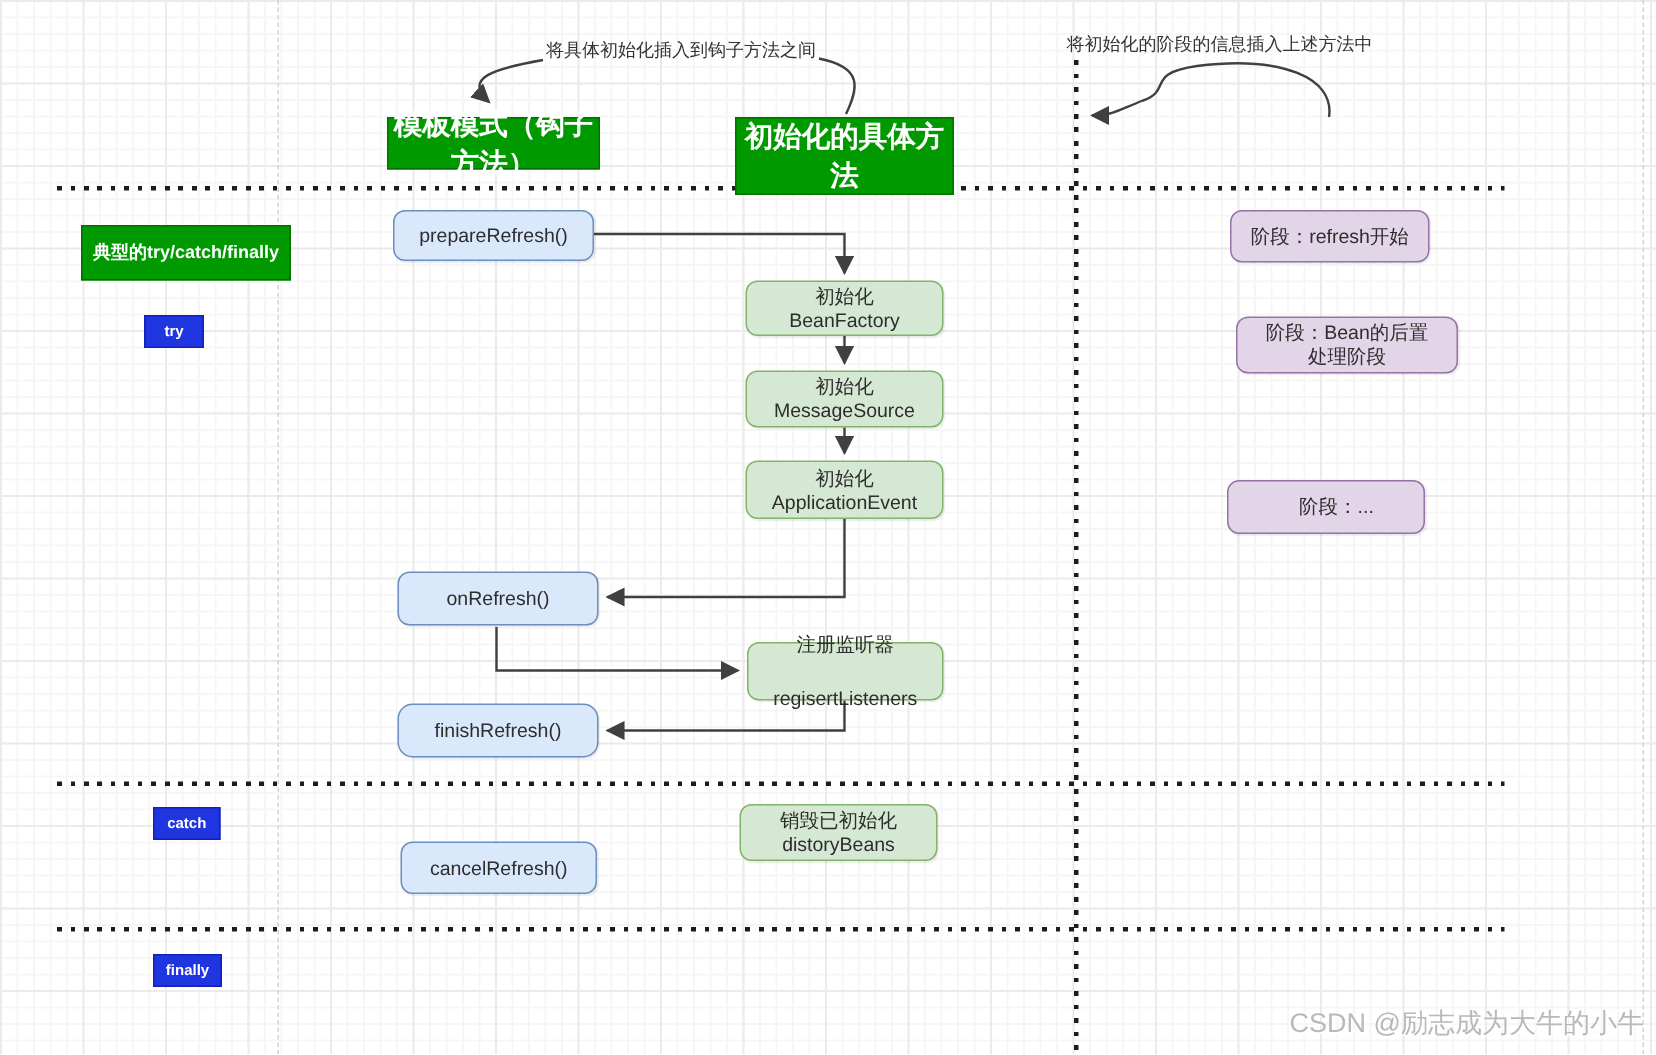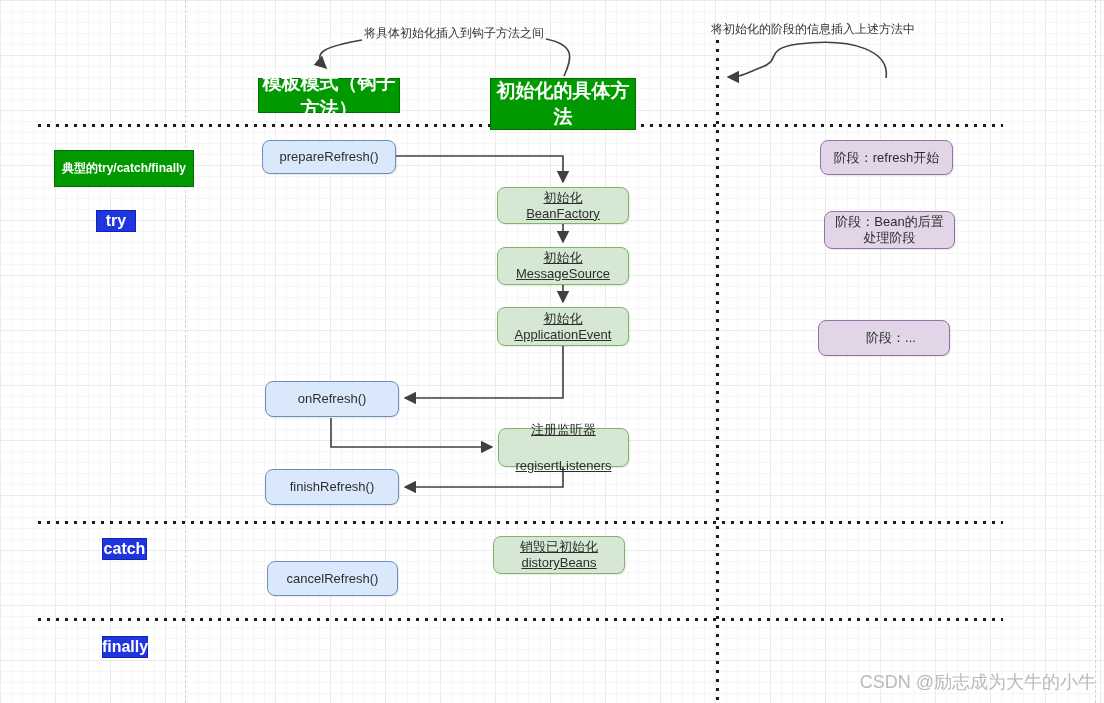--- a/index.html
+++ b/index.html
@@ -16,31 +16,31 @@
   }
   .note{position:absolute;font-size:12px;color:#333;white-space:nowrap;}
   .hdr{
     position:absolute;background:#009a00;border:1px solid #007000;
     color:#fff;font-weight:bold;font-size:19px;
     display:flex;align-items:center;justify-content:center;text-align:center;
     box-sizing:border-box;
   }
   .bluetag{
     position:absolute;background:#1f35e0;border:1px solid #1322b4;
-    color:#fff;font-weight:bold;font-size:16px;
+    color:#fff;font-weight:bold;font-size:10px;
     display:flex;align-items:center;justify-content:center;box-sizing:border-box;
   }
   .node{
     position:absolute;border-radius:8px;box-sizing:border-box;
     display:flex;flex-direction:column;align-items:center;justify-content:center;
     font-size:13px;line-height:16px;color:#2d2d2d;text-align:center;
     box-shadow:1px 1px 1px rgba(0,0,0,0.08);
   }
   .node.blue{background:#dae8fc;border:1px solid #6c8ebf;}
-  .node.green{background:#d5e8d4;border:1px solid #82b366;text-decoration:underline;}
+  .node.green{background:#d5e8d4;border:1px solid #82b366;}
   .node.purple{background:#e1d5e7;border:1px solid #9673a6;}
   .dotline-h{
     position:absolute;height:3px;
     background-image:repeating-linear-gradient(to right,#1c1c1c 0 3px,transparent 3px 9px);
   }
   .dotline-v{
     position:absolute;width:3px;
     background-image:repeating-linear-gradient(to bottom,#1c1c1c 0 3px,transparent 3px 9px);
   }
   .pageline{position:absolute;top:0;bottom:0;width:0;border-left:1px dashed #d4d4d4;}
@@ -88,21 +88,21 @@
   <div class="hdr" style="left:258px;top:78px;width:142px;height:35px;">模板模式（钩子方法）</div>
   <div class="hdr" style="left:490px;top:78px;width:146px;height:52px;">初始化的具体方法</div>
 
   <div class="hdr" style="left:54px;top:150px;width:140px;height:37px;font-size:12px;">典型的try/catch/finally</div>
   <div class="bluetag" style="left:96px;top:210px;width:40px;height:22px;">try</div>
   <div class="bluetag" style="left:102px;top:538px;width:45px;height:22px;">catch</div>
   <div class="bluetag" style="left:102px;top:636px;width:46px;height:22px;">finally</div>
 
   <div class="node blue" style="left:262px;top:140px;width:134px;height:34px;">prepareRefresh()</div>
   <div class="node blue" style="left:265px;top:381px;width:134px;height:36px;">onRefresh()</div>
-  <div class="node blue" style="left:265px;top:469px;width:134px;height:36px;">finishRefresh()</div>
+  <div class="node blue" style="left:265px;top:469px;width:134px;height:36px;border-radius:10px;">finishRefresh()</div>
   <div class="node blue" style="left:267px;top:561px;width:131px;height:35px;">cancelRefresh()</div>
 
   <div class="node green" style="left:497px;top:187px;width:132px;height:37px;">
     <span>初始化</span>
     <span>BeanFactory</span>
   </div>
   <div class="node green" style="left:497px;top:247px;width:132px;height:38px;">
     <span>初始化</span>
     <span>MessageSource</span>
   </div>
@@ -113,21 +113,21 @@
   <div class="node green" style="left:498px;top:428px;width:131px;height:39px;gap:20px;">
     <span>注册监听器</span>
     <span>regisertListeners</span>
   </div>
   <div class="node green" style="left:493px;top:536px;width:132px;height:38px;">
     <span>销毁已初始化</span>
     <span>distoryBeans</span>
   </div>
 
   <div class="node purple" style="left:820px;top:140px;width:133px;height:35px;">阶段：refresh开始</div>
-  <div class="node purple" style="left:824px;top:211px;width:131px;height:38px;">
+  <div class="node purple" style="left:824px;top:211px;width:148px;height:38px;">
     <span>阶段：Bean的后置</span>
     <span>处理阶段</span>
   </div>
   <div class="node purple" style="left:818px;top:320px;width:132px;height:36px;padding-left:14px;">阶段：...</div>
 
   <div id="watermark">CSDN @励志成为大牛的小牛</div>
 
 </div>
 
 </body></html>

